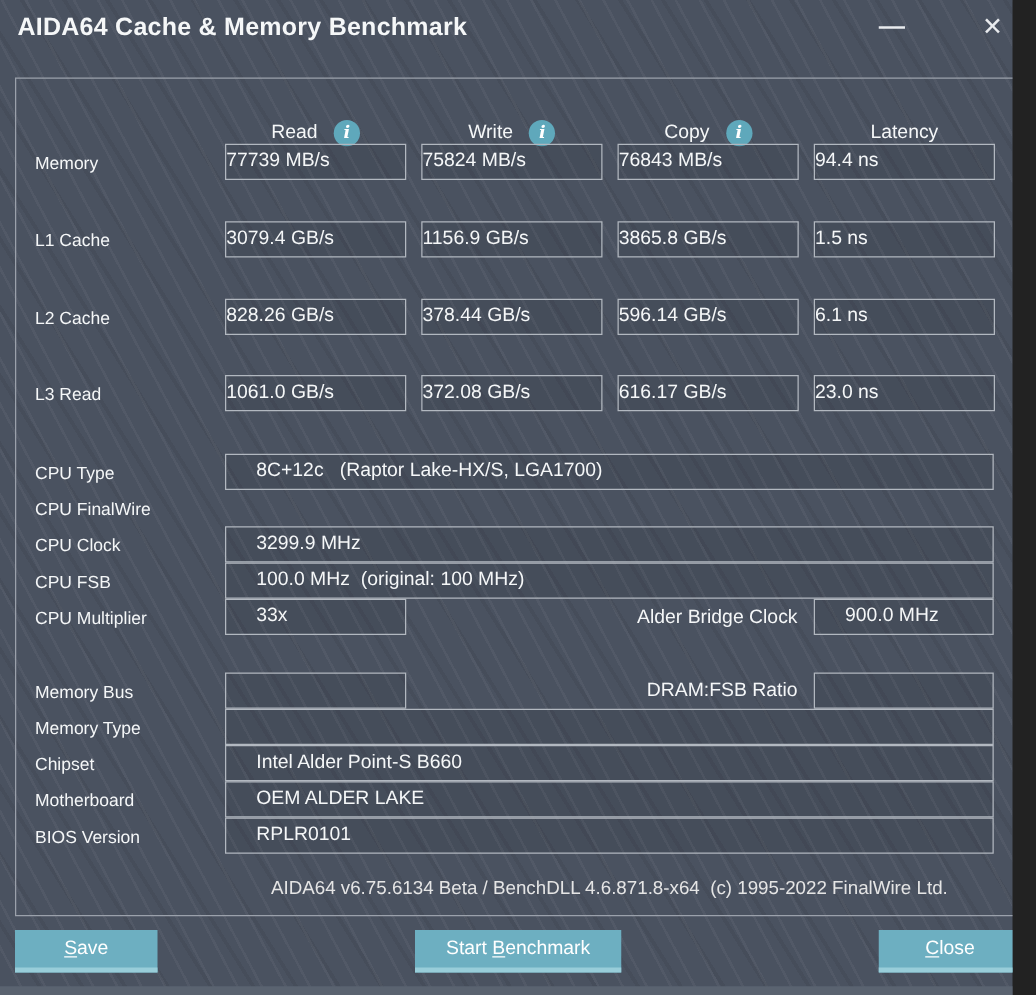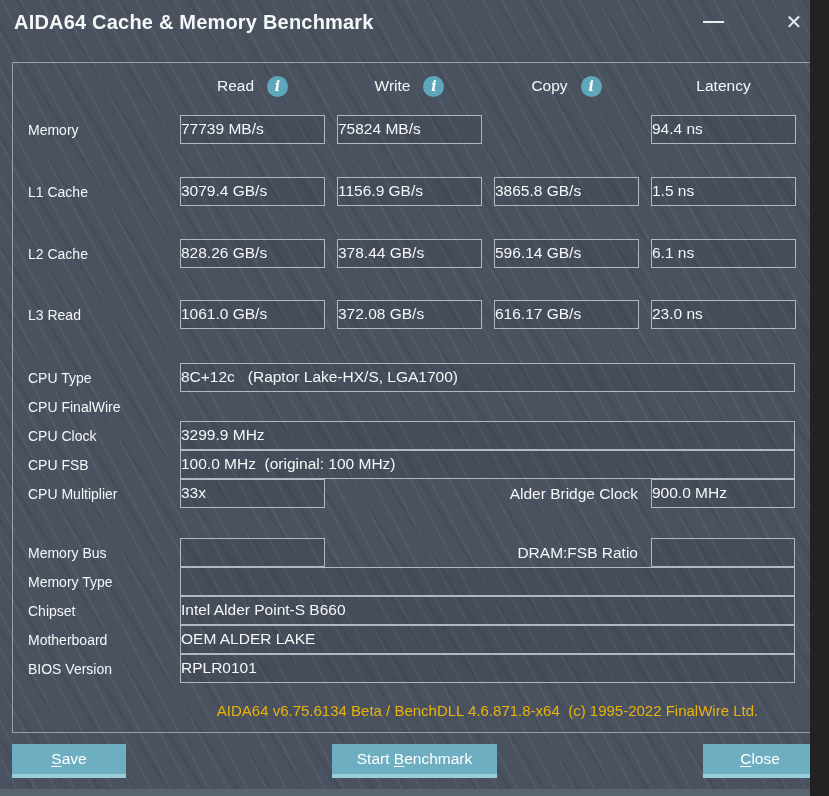--- a/index.html
+++ b/index.html
@@ -22,39 +22,39 @@
       repeating-linear-gradient(62deg, rgba(255,255,255,0.045) 0 2px, rgba(255,255,255,0) 2px 17px),
       repeating-linear-gradient(58deg, rgba(0,0,0,0.06) 0 3px, rgba(0,0,0,0) 3px 29px);
   }
   .title{position:absolute;left:14px;top:11px;font-size:20px;font-weight:bold;letter-spacing:.2px;}
   .win-btn{position:absolute;top:6px;width:38px;height:32px;display:flex;align-items:center;justify-content:center;cursor:pointer;}
   .win-btn.minimize{left:694px;}
   .win-btn.close{left:775px;}
   .min-line{display:block;width:21px;height:2px;background:#e9ebee;}
   .close-glyph{font-size:20px;color:#e9ebee;font-weight:400;line-height:1;}
   .panel{position:absolute;left:12px;top:62px;width:803px;height:669px;border:1px solid var(--panel-border,#9ba1ab);}
-  .col-header{position:absolute;top:74px;width:145px;height:24px;display:flex;align-items:center;justify-content:center;gap:13px;font-size:15.5px;}
+  .col-header{position:absolute;top:94px;width:145px;height:24px;display:flex;align-items:center;justify-content:center;gap:13px;font-size:15.5px;}
   .c1{left:180px}.c2{left:337px}.c3{left:494px}.c4{left:651px}
   .info-icon{
     width:21px;height:21px;border-radius:50%;background:var(--info-icon-bg,#5fa8bb);
     color:#fff;font-family:"DejaVu Serif",serif;font-weight:bold;font-style:italic;font-size:14px;
     display:flex;align-items:center;justify-content:center;cursor:pointer;flex:0 0 auto;
   }
   .row-label{position:absolute;left:28px;font-size:14px;line-height:20px;white-space:pre;}
   .vbox{
     position:absolute;width:145px;height:29px;box-sizing:border-box;
     border:1px solid var(--box-border,#b2b8c0);background:rgba(0,0,0,0.055);
     font-size:15.5px;line-height:26px;white-space:pre;overflow:hidden;
   }
   .vbox.center{}
-  .vbox.left{padding-left:0;}
+  .vbox.left{padding-left:24px;}
   .vbox.wide{width:615px;}
   .vbox.nb{width:144px;}
   .inline-label{position:absolute;left:340px;width:298px;text-align:right;font-size:15.5px;line-height:20px;white-space:pre;}
-  .footer{position:absolute;left:180px;top:702px;width:615px;text-align:center;font-size:15px;color:#eab308;white-space:pre;}
+  .footer{position:absolute;left:180px;top:702px;width:615px;text-align:center;font-size:15px;color:#e5e5e5;white-space:pre;}
   .btn{
     position:absolute;top:744px;height:30px;box-sizing:content-box;
     background:var(--button-bg,#6dafc1);border-bottom:4px solid var(--button-edge,#98cdd9);
     color:#fff;font-size:15.5px;display:flex;align-items:center;justify-content:center;cursor:pointer;
   }
   .btn span{white-space:pre;}
   .btn .key{text-decoration:underline;text-underline-offset:2px;}
   .btn.save{left:12px;width:114px;}
   .btn.start{left:332px;width:165px;}
   .btn.close-btn{left:703px;width:114px;}
@@ -87,20 +87,21 @@
     <span>Copy</span>
     <span class="info-icon">i</span>
   </div>
   <div class="col-header c4">
     <span>Latency</span>
   </div>
 
   <div class="row-label" style="top:120px">Memory</div>
   <div class="vbox center c1" style="top:115px">77739 MB/s</div>
   <div class="vbox center c2" style="top:115px">75824 MB/s</div>
+  <div class="vbox center c3" style="top:115px">76843 MB/s</div>
   <div class="vbox center c4" style="top:115px">94.4 ns</div>
 
   <div class="row-label" style="top:182px">L1 Cache</div>
   <div class="vbox center c1" style="top:177px">3079.4 GB/s</div>
   <div class="vbox center c2" style="top:177px">1156.9 GB/s</div>
   <div class="vbox center c3" style="top:177px">3865.8 GB/s</div>
   <div class="vbox center c4" style="top:177px">1.5 ns</div>
 
   <div class="row-label" style="top:244px">L2 Cache</div>
   <div class="vbox center c1" style="top:239px">828.26 GB/s</div>

